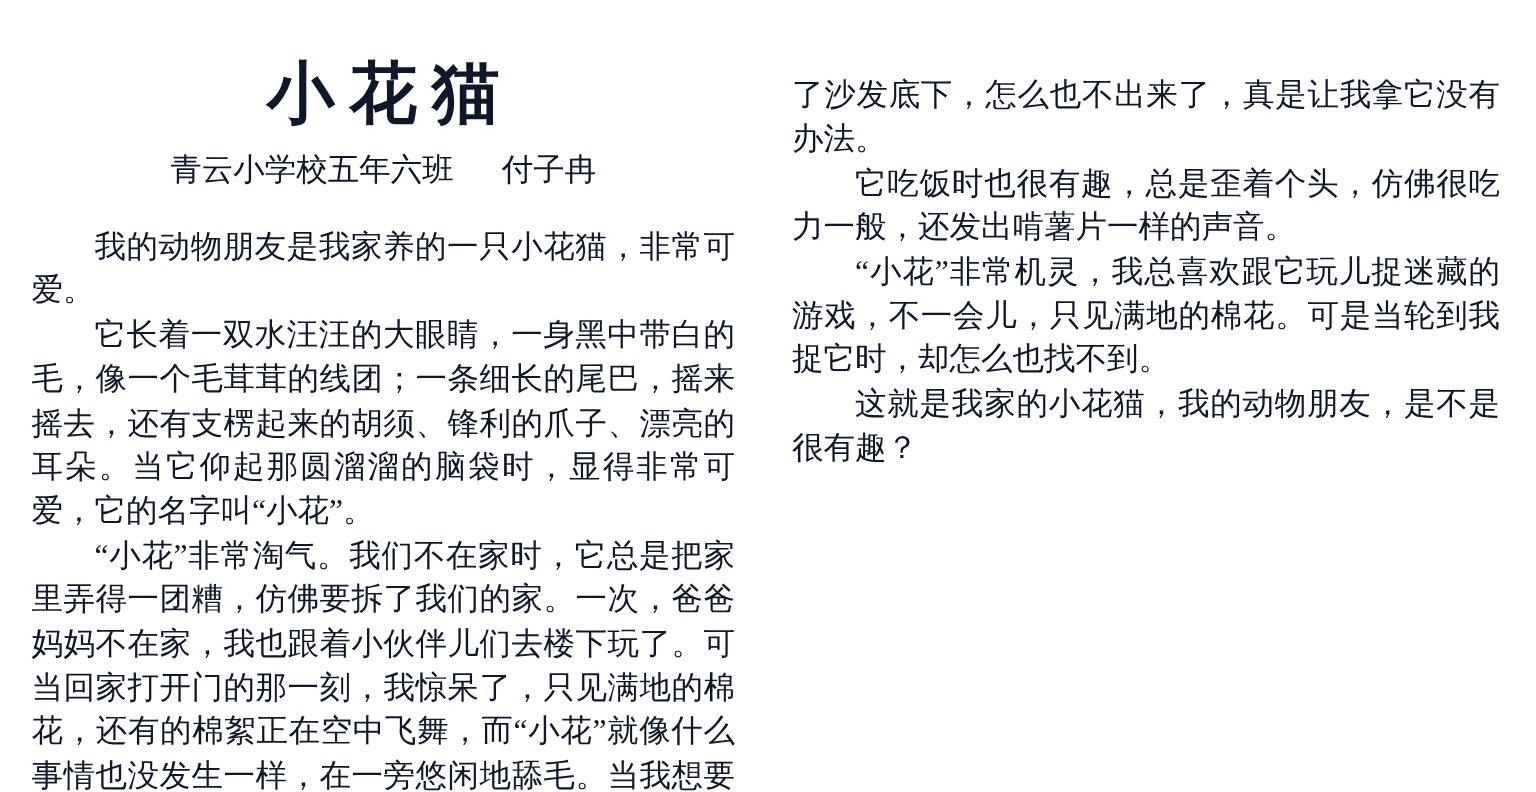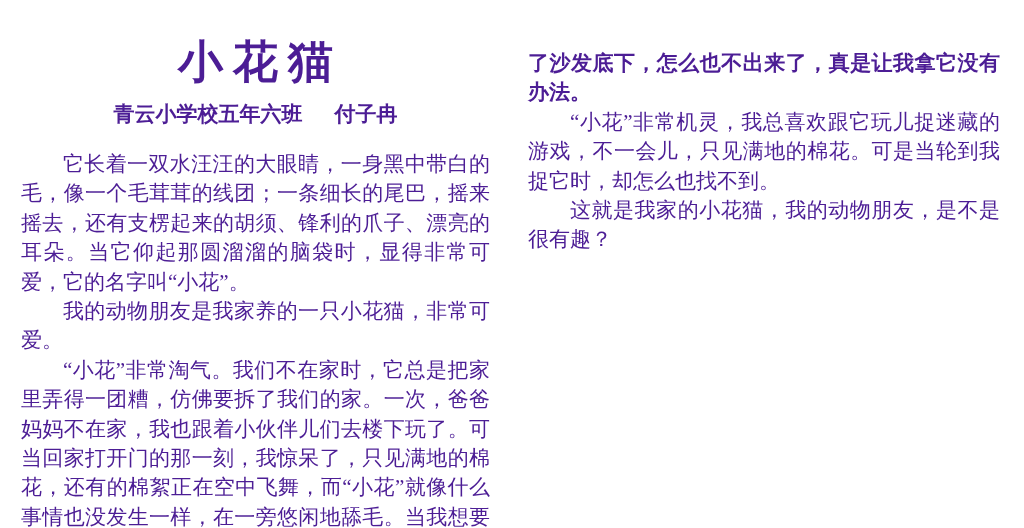--- a/index.html
+++ b/index.html
@@ -5,21 +5,21 @@
   html, body {
     margin: 0;
     padding: 0;
     background: #ffffff;
   }
   .page {
     position: relative;
     width: 1024px;
     height: 528px;
     background: #ffffff;
-    color: #4c1d95;
+    color: #0f172a;
     overflow: hidden;
     font-family: "Liberation Serif", "DejaVu Serif", serif;
   }
   .col {
     position: absolute;
     top: 0;
   }
   .col-left {
     left: 21px;
     width: 469px;
@@ -39,62 +39,62 @@
     letter-spacing: 10px;
     text-indent: 10px;
     white-space: nowrap;
   }
   .byline {
     margin-top: 13px;
     display: flex;
     justify-content: center;
     gap: 32px;
     font-family: "Liberation Sans", "DejaVu Sans", sans-serif;
-    font-weight: 700;
+    font-weight: 400;
     font-size: 21px;
     line-height: 1.2;
   }
   .body-text {
     margin-top: 24px;
     font-size: 21px;
     line-height: 29.4px;
     text-align: justify;
     text-justify: inter-ideograph;
   }
   .col-right .body-text {
     margin-top: 0;
   }
   .para {
     margin: 0;
     text-indent: 2em;
   }
   .para.continued {
     text-indent: 0;
-    font-weight: bold;
   }
 </style>
 </head>
 <body>
 
 <div class="page">
 
   <div class="col col-left">
     <h1 class="title">小花猫</h1>
     <div class="byline">
       <span>青云小学校五年六班</span>
       <span>付子冉</span>
     </div>
     <div class="body-text" id="left-paras">
+        <p class="para">我的动物朋友是我家养的一只小花猫，非常可爱。</p>
         <p class="para">它长着一双水汪汪的大眼睛，一身黑中带白的毛，像一个毛茸茸的线团；一条细长的尾巴，摇来摇去，还有支楞起来的胡须、锋利的爪子、漂亮的耳朵。当它仰起那圆溜溜的脑袋时，显得非常可爱，它的名字叫“小花”。</p>
-        <p class="para">我的动物朋友是我家养的一只小花猫，非常可爱。</p>
         <p class="para">“小花”非常淘气。我们不在家时，它总是把家里弄得一团糟，仿佛要拆了我们的家。一次，爸爸妈妈不在家，我也跟着小伙伴儿们去楼下玩了。可当回家打开门的那一刻，我惊呆了，只见满地的棉花，还有的棉絮正在空中飞舞，而“小花”就像什么事情也没发生一样，在一旁悠闲地舔毛。当我想要教训它时，它却一个闪身跑到</p>
       </div>
   </div>
 
   <div class="col col-right">
     <div class="body-text" id="right-paras">
         <p class="para continued">了沙发底下，怎么也不出来了，真是让我拿它没有办法。</p>
+        <p class="para">它吃饭时也很有趣，总是歪着个头，仿佛很吃力一般，还发出啃薯片一样的声音。</p>
         <p class="para">“小花”非常机灵，我总喜欢跟它玩儿捉迷藏的游戏，不一会儿，只见满地的棉花。可是当轮到我捉它时，却怎么也找不到。</p>
         <p class="para">这就是我家的小花猫，我的动物朋友，是不是很有趣？</p>
       </div>
   </div>
 
 </div>
 
 </body></html>

